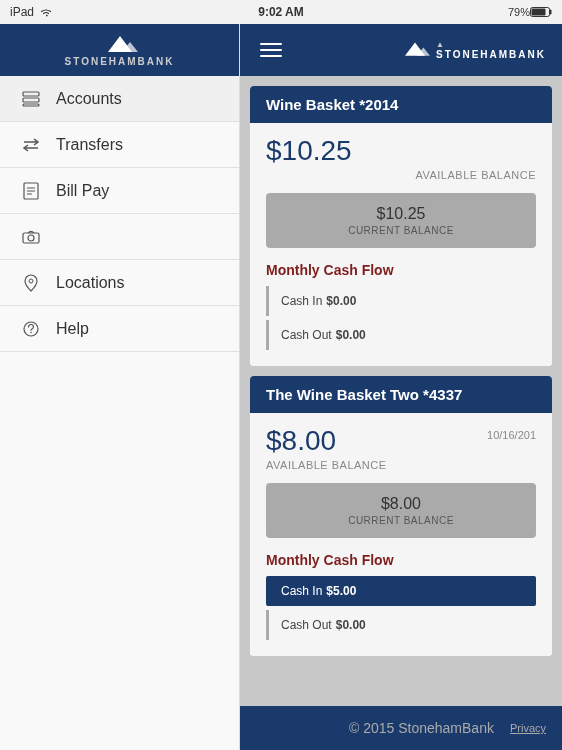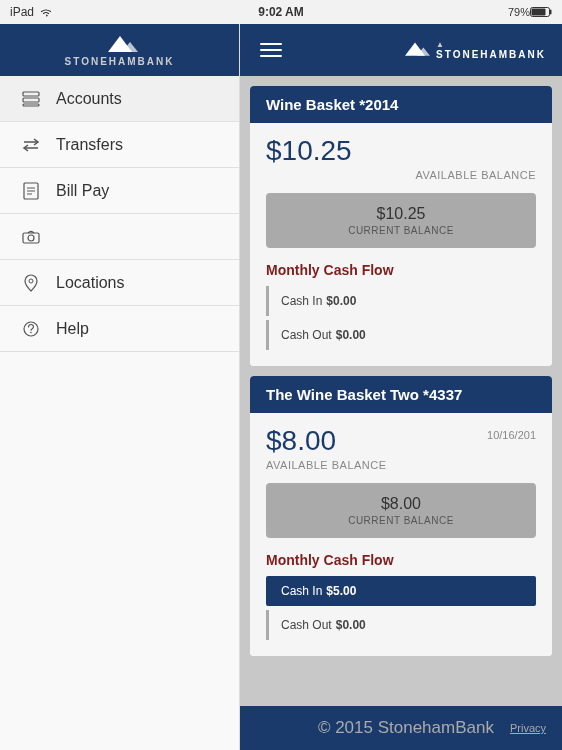--- a/index.html
+++ b/index.html
@@ -247,21 +247,21 @@
     .footer {
       height: 44px;
       background: #1a3a6b;
       display: flex;
       align-items: center;
       justify-content: flex-end;
       padding: 0 16px;
       gap: 16px;
     }
     .footer-text {
-      font-size: 17px;
+      font-size: 14px;
       color: #aaa;
     }
     .footer-link {
       font-size: 11px;
       color: #aaa;
       text-decoration: underline;
     }
 
     
     .accounts-scroll::-webkit-scrollbar { width: 4px; }

